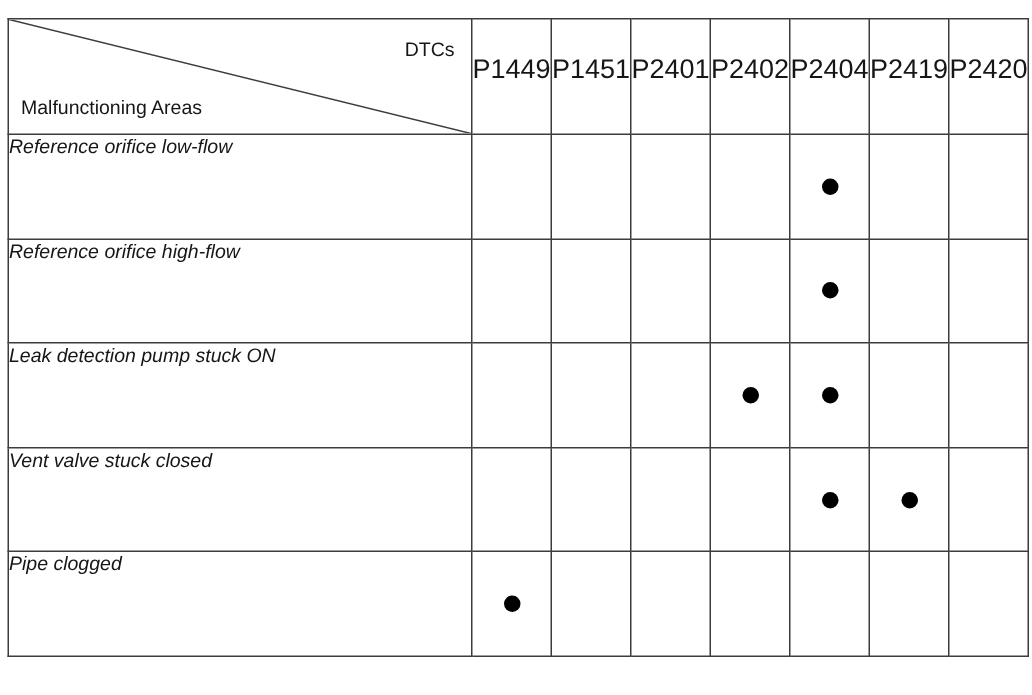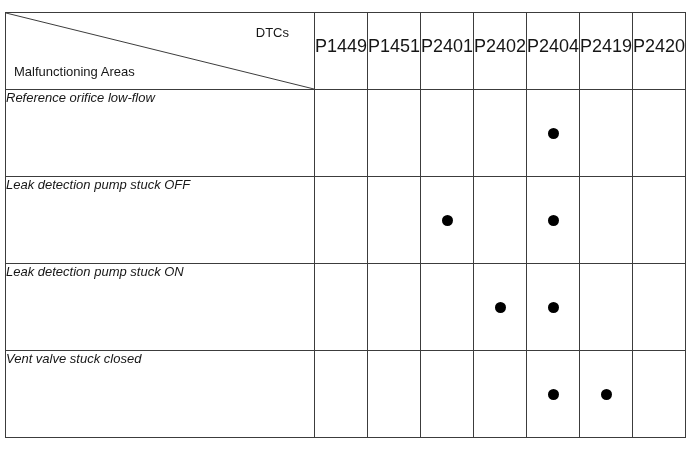--- a/index.html
+++ b/index.html
@@ -45,21 +45,21 @@
   .corner-diagonal {
     position: absolute;
     left: 0;
     top: 0;
     width: 100%;
     height: 100%;
     display: block;
   }
   .corner-dtcs {
     position: absolute;
-    right: 25px;
+    right: 11px;
     top: 12px;
     font-size: 13px;
     line-height: 15px;
     white-space: nowrap;
     padding-left: 44px;
   }
   .corner-areas {
     position: absolute;
     left: 8px;
     bottom: 10px;
@@ -155,26 +155,24 @@
         <td class="mark-cell"></td>
         <td class="mark-cell"></td>
         <td class="mark-cell"></td>
         <td class="mark-cell">
           <span class="dot"></span>
         </td>
         <td class="mark-cell"></td>
         <td class="mark-cell"></td>
       </tr>
       <tr>
-        <td class="row-label">Leak detection pump stuck OFF</td>
-        <td class="mark-cell"></td>
-        <td class="mark-cell"></td>
-        <td class="mark-cell">
-          <span class="dot"></span>
-        </td>
+        <td class="row-label">Reference orifice high-flow</td>
+        <td class="mark-cell"></td>
+        <td class="mark-cell"></td>
+        <td class="mark-cell"></td>
         <td class="mark-cell"></td>
         <td class="mark-cell">
           <span class="dot"></span>
         </td>
         <td class="mark-cell"></td>
         <td class="mark-cell"></td>
       </tr>
       <tr>
         <td class="row-label">Leak detection pump stuck ON</td>
         <td class="mark-cell"></td>
@@ -194,16 +192,28 @@
         <td class="mark-cell"></td>
         <td class="mark-cell"></td>
         <td class="mark-cell"></td>
         <td class="mark-cell"></td>
         <td class="mark-cell">
           <span class="dot"></span>
         </td>
         <td class="mark-cell">
           <span class="dot"></span>
         </td>
+        <td class="mark-cell"></td>
+      </tr>
+      <tr>
+        <td class="row-label">Pipe clogged</td>
+        <td class="mark-cell">
+          <span class="dot"></span>
+        </td>
+        <td class="mark-cell"></td>
+        <td class="mark-cell"></td>
+        <td class="mark-cell"></td>
+        <td class="mark-cell"></td>
+        <td class="mark-cell"></td>
         <td class="mark-cell"></td>
       </tr>
     </tbody>
 </table>
 
 </body></html>

